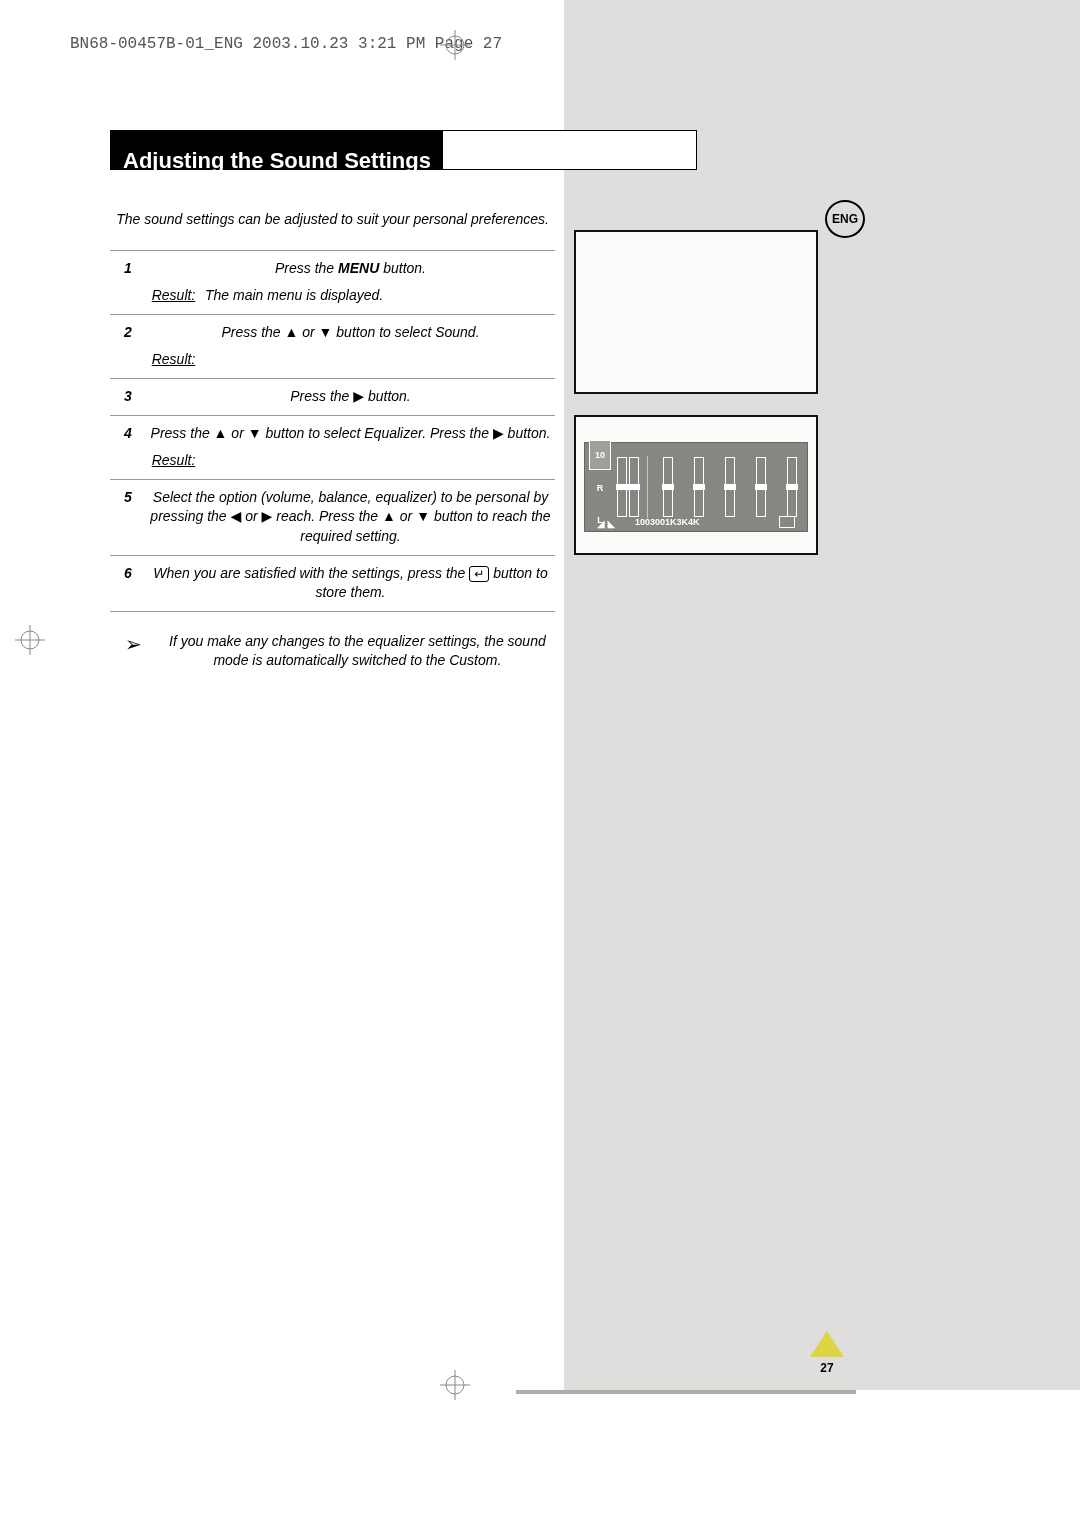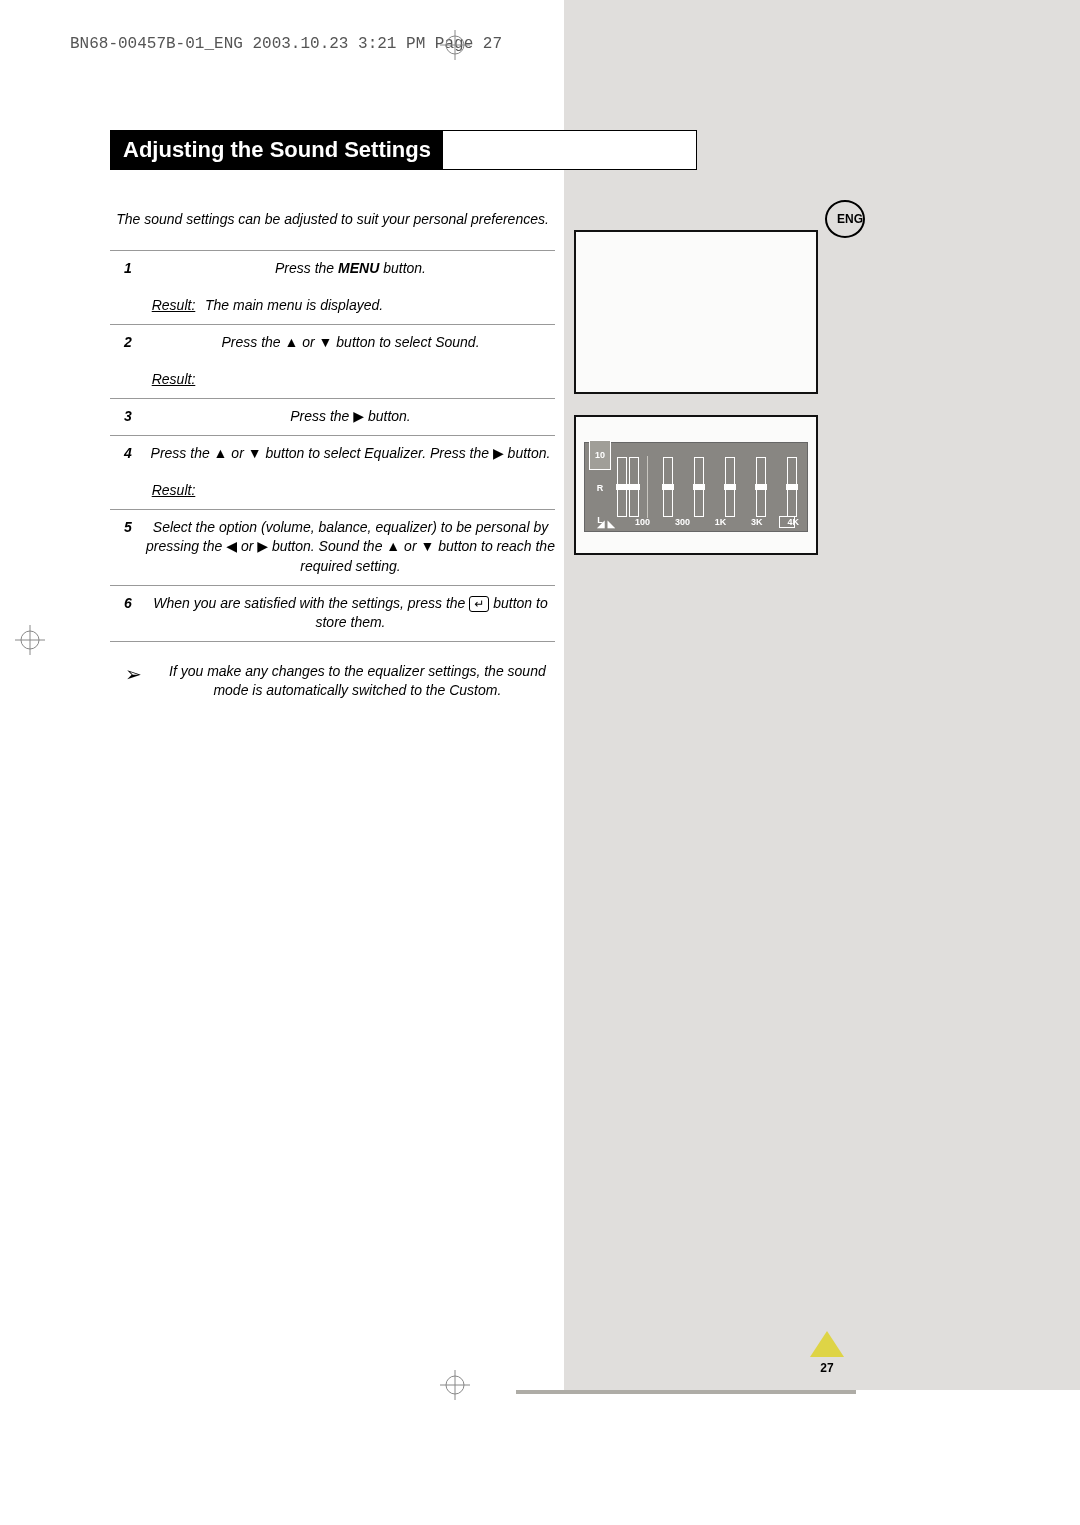--- a/index.html
+++ b/index.html
@@ -50,39 +50,39 @@
   .lang-badge {
     position: absolute;
     top: 200px;
     right: 215px;
     width: 36px;
     height: 34px;
     border: 2px solid #000;
     border-radius: 50%;
     font-size: 12px;
     font-weight: bold;
-    text-align: right;
+    text-align: center;
     line-height: 34px;
   }
   .title-block {
     position: absolute;
     top: 130px;
     left: 110px;
     width: 585px;
     height: 38px;
     border: 1.5px solid #000;
     display: flex;
     align-items: stretch;
   }
   .title-black {
     background: #000;
     color: #fff;
     font-weight: 800;
     font-size: 22px;
-    padding: 6px 12px;
+    padding: 17px 12px;
     white-space: nowrap;
   }
   .title-white { flex: 1; background: #fff; }
   .content {
     position: absolute;
     top: 210px;
     left: 110px;
     width: 445px;
     font-style: italic;
     line-height: 1.4;
@@ -99,21 +99,21 @@
     margin: 4px 0 6px 0;
   }
   .step-num {
     width: 36px;
     font-weight: bold;
     flex-shrink: 0;
   }
   .step-body { flex: 1; }
   .step-body .result-row {
     display: flex;
-    margin-top: 18px;
+    margin-top: 8px;
   }
   .result-label {
     text-decoration: underline;
     margin-right: 4px;
     width: 55px;
     flex-shrink: 0;
   }
   .arrow-up, .arrow-down, .arrow-left, .arrow-right {
     display: inline-block;
     font-style: normal;
@@ -216,21 +216,21 @@
     background: #fff;
     top: 50%;
     transform: translateY(-50%);
   }
   .eq-labels {
     position: absolute;
     bottom: 4px;
     left: 50px;
     right: 8px;
     display: flex;
-    justify-content: space-between;
+    justify-content: flex-start;
     color: #fff;
     font-size: 9px;
     font-weight: bold;
   }
   .eq-btm-icons {
     position: absolute;
     bottom: 2px;
     left: 12px;
     color: #fff;
     font-size: 10px;
@@ -360,21 +360,21 @@
         <span class="result-label">Result:</span>
       </div>
     </div>
   </div>
 
   <hr class="step-sep">
 
   <div class="step">
     <div class="step-num">5</div>
     <div class="step-body">
-      <span>Select the option (volume, balance, equalizer) to be personal by pressing the </span><span class="arrow-left">◀</span><span> or </span><span class="arrow-right">▶</span><span> button. Sound the </span><span class="arrow-up">▲</span><span> or </span><span class="arrow-down">▼</span><span> button to reach the required setting.</span>
+      <span>Select the option (volume, balance, equalizer) to be personal by pressing the </span><span class="arrow-left">◀</span><span> or </span><span class="arrow-right">▶</span><span> reach. Press the </span><span class="arrow-up">▲</span><span> or </span><span class="arrow-down">▼</span><span> button to reach the required setting.</span>
     </div>
   </div>
 
   <hr class="step-sep">
 
   <div class="step">
     <div class="step-num">6</div>
     <div class="step-body">
       <span>When you are satisfied with the settings, press the </span><span class="enter-icon">↵</span><span> button to store them.</span>
     </div>

